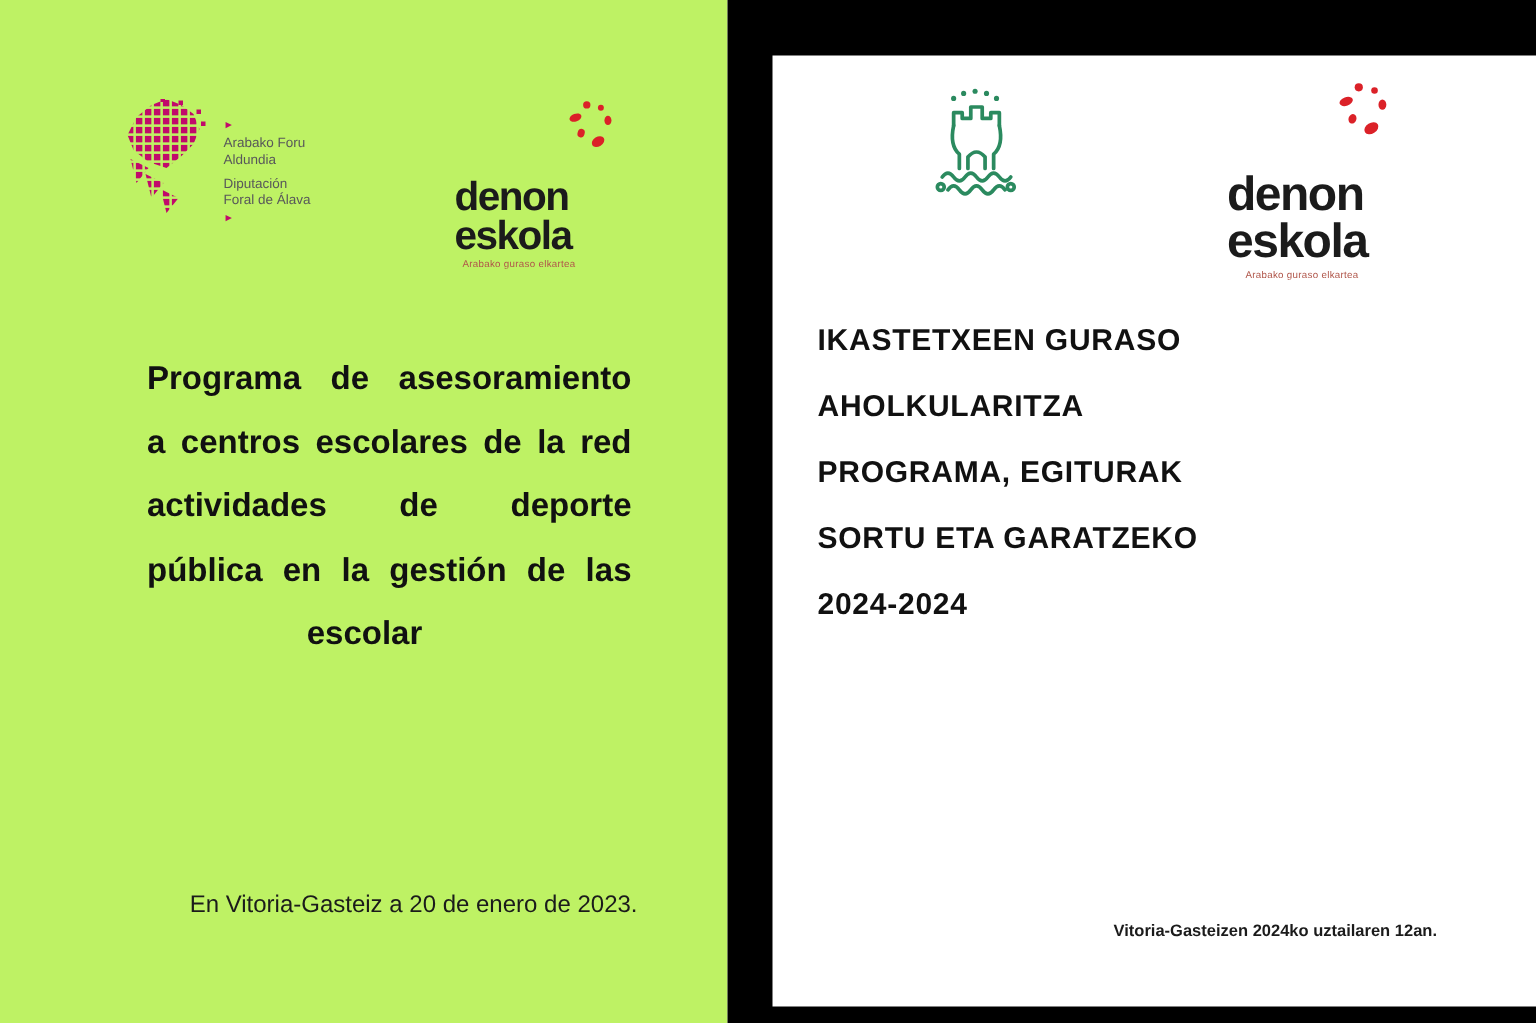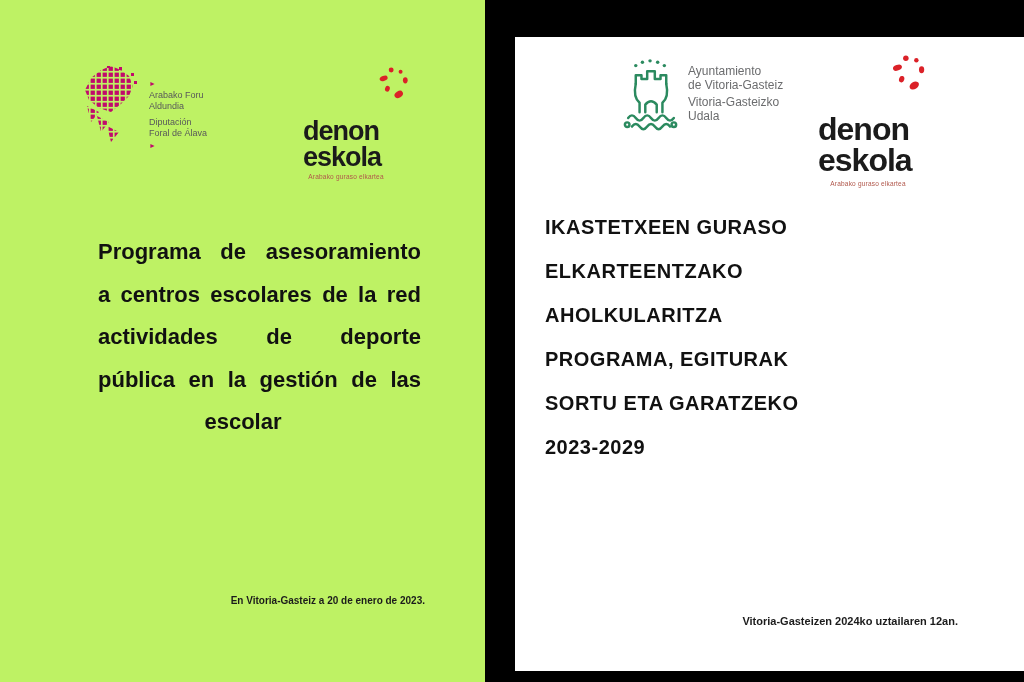--- a/index.html
+++ b/index.html
@@ -24,21 +24,21 @@
   .denon-left .denon-tagline{width:86px;margin-top:3px;}
   .denon-flower-left{position:absolute;left:378px;top:66px;}
   .denon-flower-right{position:absolute;left:376px;top:17px;}
 
   .left-title{position:absolute;left:65px;top:231px;width:356px;
               font-weight:bold;font-size:22px;line-height:42.5px;color:#111;}
   .jline{text-align:justify;text-align-last:justify;margin-left:33px;}
   .lline{text-align:center;}
 
   .left-date{position:absolute;left:65px;top:595px;width:360px;text-align:right;
-             font-size:10px;font-weight:bold;color:#1b1b1b;}
+             font-size:16px;font-weight:normal;color:#1b1b1b;}
 
   
   .right-backdrop{position:absolute;left:485px;top:0;width:539px;height:682px;background:#000;}
   .right-page{position:absolute;left:30px;top:37px;width:509px;height:634px;background:#fff;}
 
   .vg-emblem-svg{position:absolute;left:105px;top:21px;}
   .city-text{position:absolute;left:173px;top:27px;font-size:12px;line-height:14px;color:#6b6c6e;}
   .city-gap{height:3px;}
 
   .denon-right{left:303px;top:41px;width:120px;}
@@ -131,27 +131,20 @@
           <path d="M16,27 Q13,41 20,47 L20,57"></path>
           <path d="M48,27 Q51,41 44,47 L44,57"></path>
           <path d="M26,57 L26,49 Q32,42 38,49 L38,57"></path>
           <path d="M8,63 q4,-5.5 8,0 q4,5.5 8,0 q4,-5.5 8,0 q4,5.5 8,0 q4,-5.5 8,0 q4,5.5 8,0"></path>
           <path d="M12,72 q4,-5.5 8,0 q4,5.5 8,0 q4,-5.5 8,0 q4,5.5 8,0 q4,-5.5 8,0"></path>
           <circle cx="7" cy="70" r="2.4"></circle>
           <circle cx="56" cy="70" r="2.4"></circle>
         </g>
       </svg>
 
-      <div class="city-text">
-        <div>Ayuntamiento</div>
-        <div>de Vitoria-Gasteiz</div>
-        <div class="city-gap"></div>
-        <div>Vitoria-Gasteizko</div>
-        <div>Udala</div>
-      </div>
 
       <div class="denon denon-right">
         <div class="denon-words">
           <div>denon</div>
           <div>eskola</div>
         </div>
         <div class="denon-tagline">Arabako guraso elkartea</div>
       </div>
       <svg class="denon-flower-right" width="36" height="42" viewBox="0 0 34 40">
         <g fill="#DB2128">
@@ -159,24 +152,23 @@
           <circle cx="24" cy="6" r="2.1"></circle>
           <ellipse cx="6" cy="13" rx="4.4" ry="2.7" transform="rotate(-20 6 13)"></ellipse>
           <ellipse cx="29" cy="15" rx="2.5" ry="3.3"></ellipse>
           <ellipse cx="10" cy="24" rx="2.5" ry="3.1" transform="rotate(18 10 24)"></ellipse>
           <ellipse cx="22" cy="30" rx="4.8" ry="3.4" transform="rotate(-32 22 30)"></ellipse>
         </g>
       </svg>
 
       <div class="right-title">
         <div>IKASTETXEEN GURASO</div>
-        <div>ELKARTEENTZAKO</div>
         <div>AHOLKULARITZA</div>
         <div>PROGRAMA, EGITURAK</div>
         <div>SORTU ETA GARATZEKO</div>
-        <div>2023-2029</div>
+        <div>2024-2024</div>
       </div>
 
       <div class="right-date">Vitoria-Gasteizen 2024ko uztailaren 12an.</div>
     </div>
   </div>
 
 </div>
 
 </body></html>

